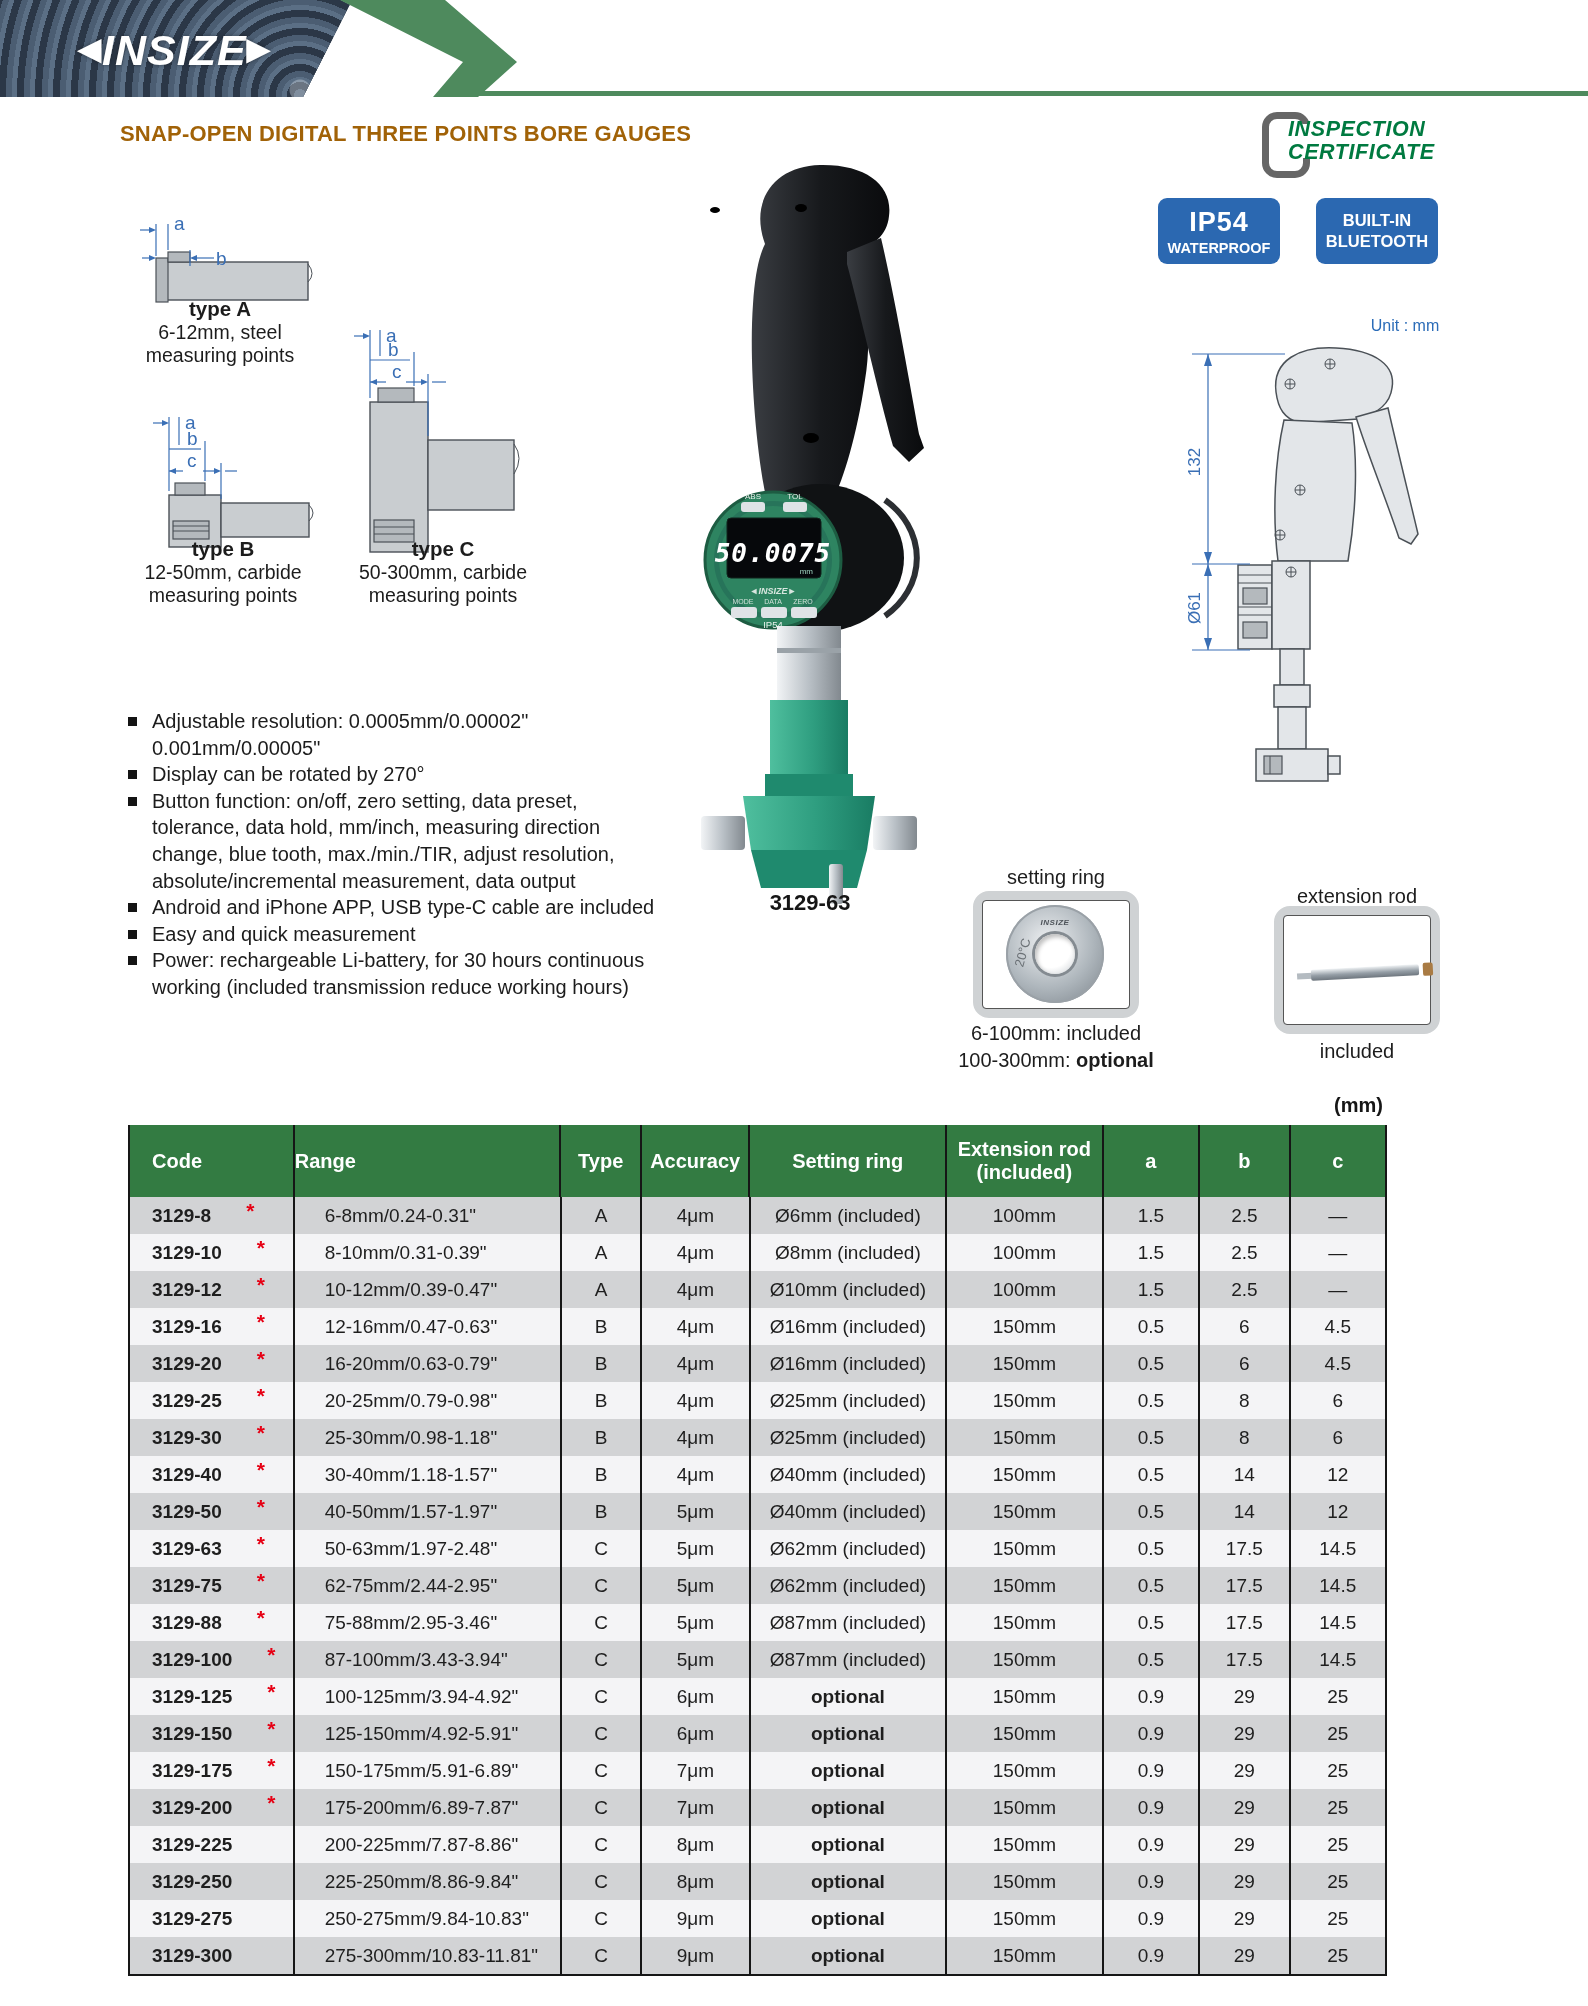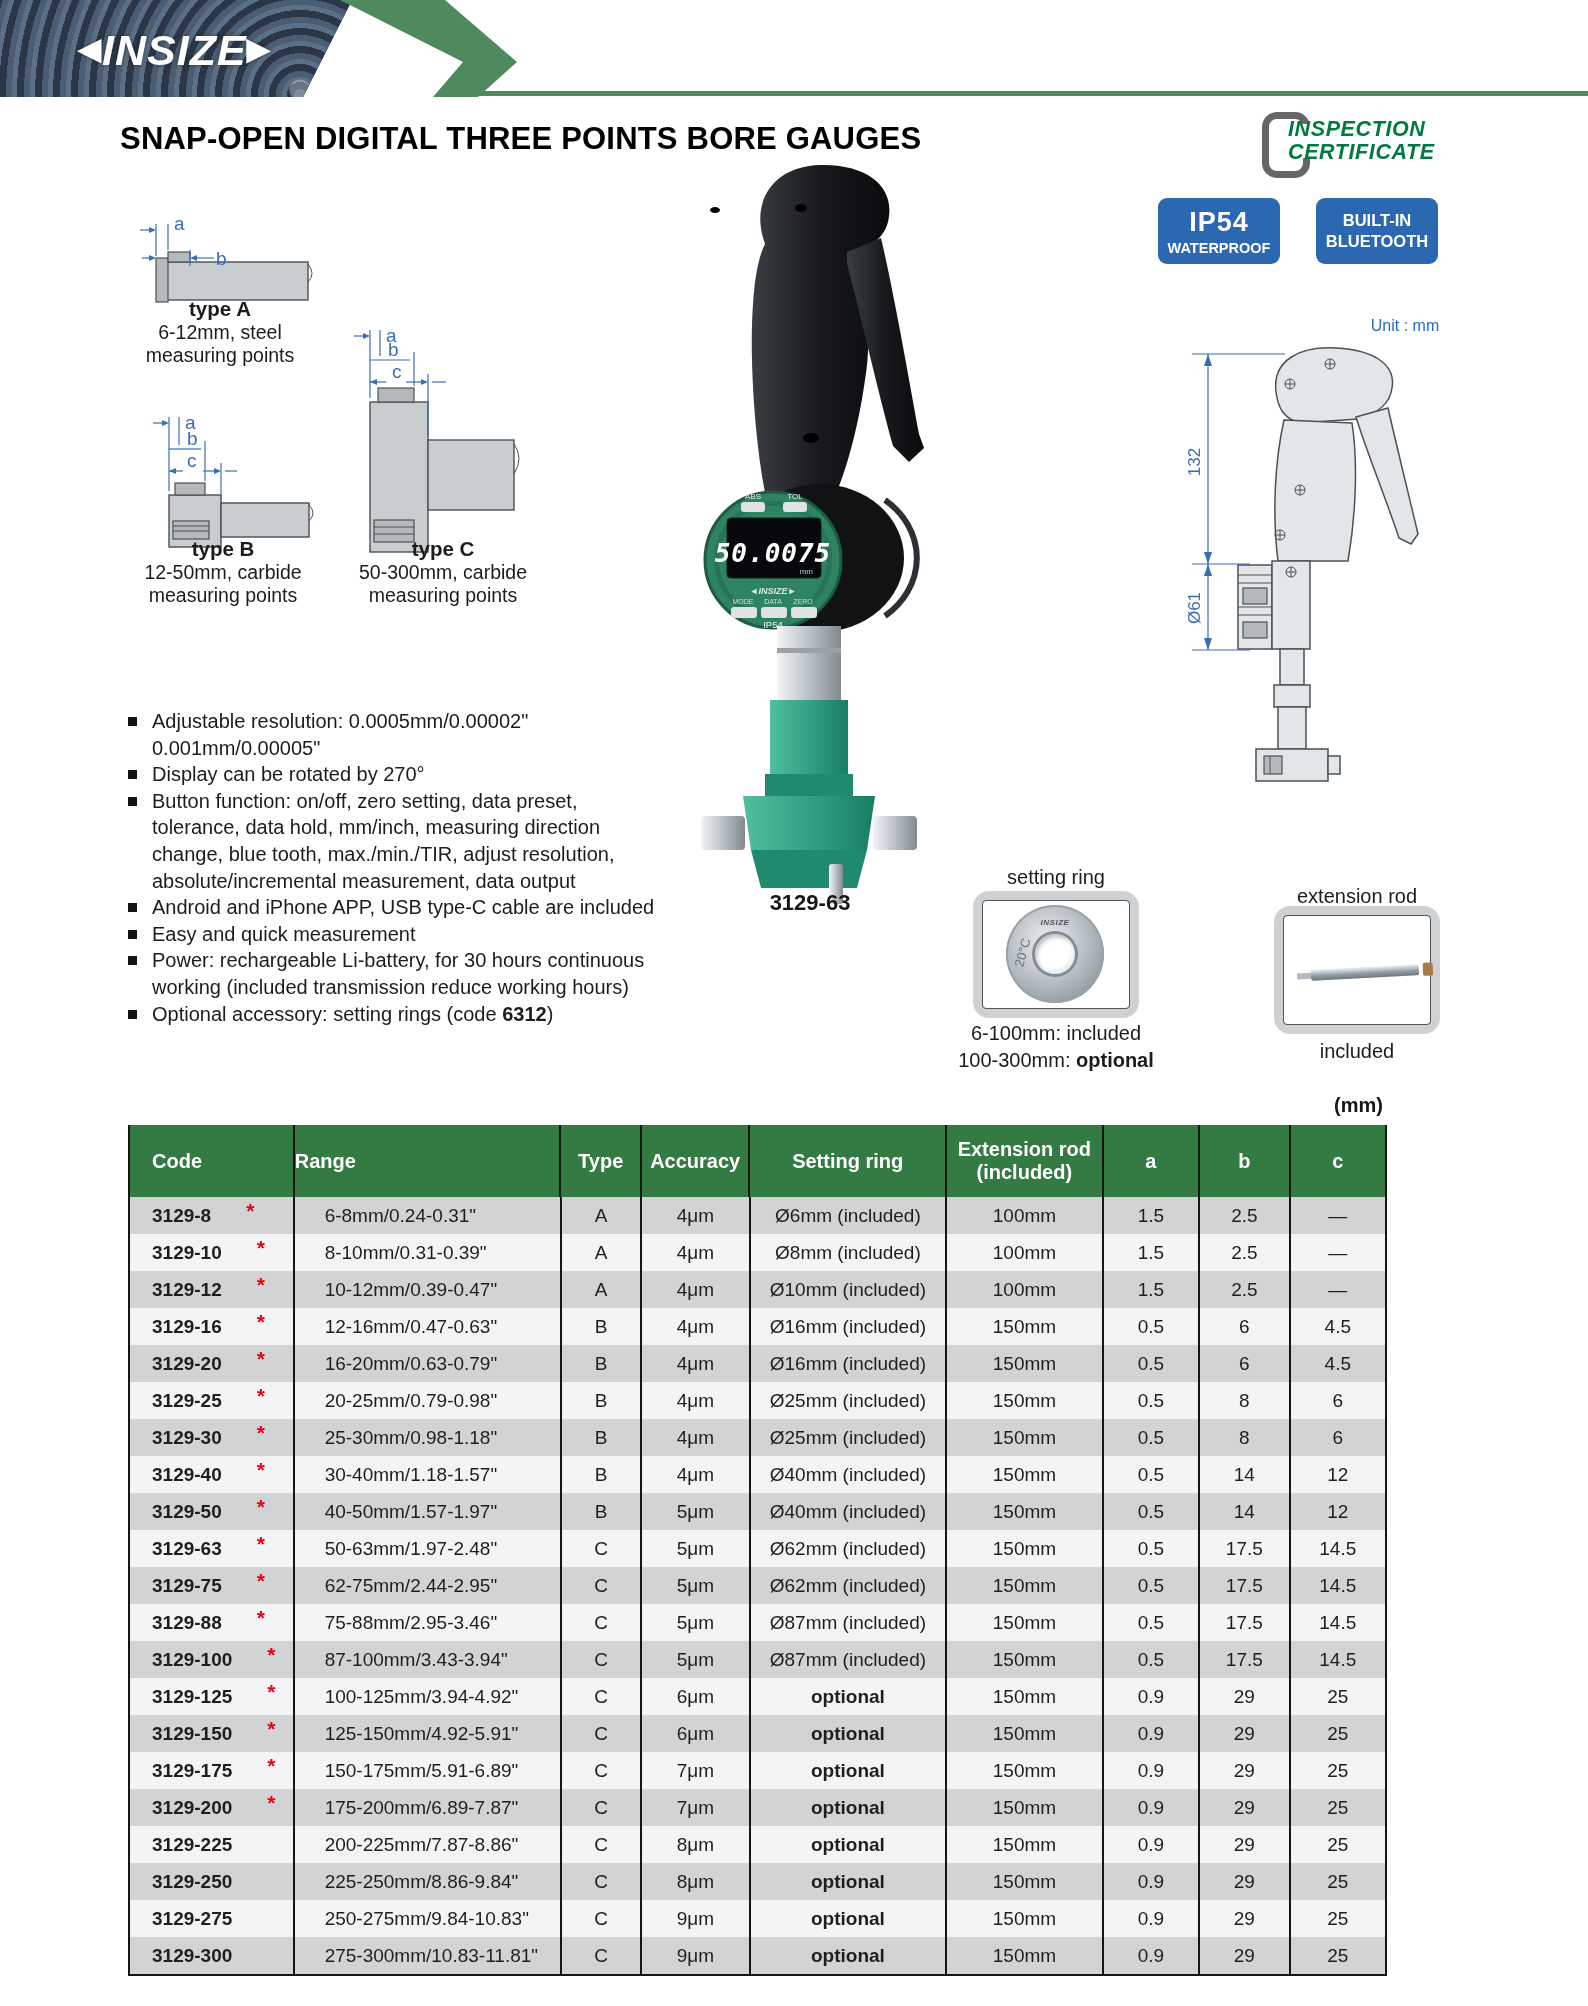--- a/index.html
+++ b/index.html
@@ -13,21 +13,21 @@
           radial-gradient(circle at 300px 90px, rgba(226,233,240,.35) 0 10px, transparent 11px),
           repeating-radial-gradient(circle at 300px 95px,#4b5d72 0 6px,#2b3747 6px 13px,#5b6f85 13px 18px),
           repeating-radial-gradient(circle at 90px 20px,#405062 0 8px,#263240 8px 16px),
           linear-gradient(100deg,#35424f,#1f2833);}
   .brand{position:absolute;left:78px;top:26px;color:#fff;font-weight:bold;font-style:italic;
          font-size:43px;letter-spacing:1px;white-space:nowrap;text-shadow:0 0 4px rgba(0,0,0,.4);}
   .brand .arr{font-style:normal;font-size:30px;vertical-align:6px;}
   .chev{position:absolute;left:0;top:0;width:540px;height:97px;background:#4e8a5d;
         clip-path:polygon(340px 0,445px 0,517px 62px,478px 97px,433px 97px,463px 62px);}
   .topline{position:absolute;left:460px;top:91px;width:1128px;height:5px;background:#4e8a5d;}
-  .title{position:absolute;left:120px;top:121px;font-size:31px;font-weight:bold;color:#000000;
+  .title{position:absolute;left:120px;top:121px;font-size:22px;font-weight:bold;color:#a16207;
          letter-spacing:.2px;white-space:nowrap;}
 
   
   .certicon{position:absolute;left:1262px;top:112px;width:34px;height:52px;
             border:7px solid #666;border-radius:15px;}
   .certicon .gap{position:absolute;right:-9px;top:5px;width:16px;height:34px;background:#fff;}
   .certtext{position:absolute;left:1288px;top:118px;color:#007a40;font-weight:bold;font-style:italic;
             font-size:21.5px;line-height:23px;letter-spacing:.6px;white-space:nowrap;}
 
   
@@ -381,24 +381,20 @@
       <div class="frow" data-show-bullet="true">
         <span class="bullet"></span>
         <span class="ftext"><span>Power: rechargeable Li-battery, for 30 hours continuous</span><b></b><span></span></span>
       </div>
 
       <div class="frow" data-show-bullet="false">
         <span class="bullet"></span>
         <span class="ftext"><span>working (included transmission reduce working hours)</span><b></b><span></span></span>
       </div>
 
-      <div class="frow" data-show-bullet="true">
-        <span class="bullet"></span>
-        <span class="ftext"><span>Optional accessory: setting rings (code </span><b>6312</b><span>)</span></span>
-      </div>
     </div>
 
   <div class="caption" style="left:973px;top:866px;width:166px;">setting ring</div>
   <div class="frame ringframe">
     <div class="inner"></div>
     <div class="ring">
       <div class="rbrand">INSIZE</div>
       <div class="rtemp">20°C</div>
       <div class="hole"></div>
     </div>

